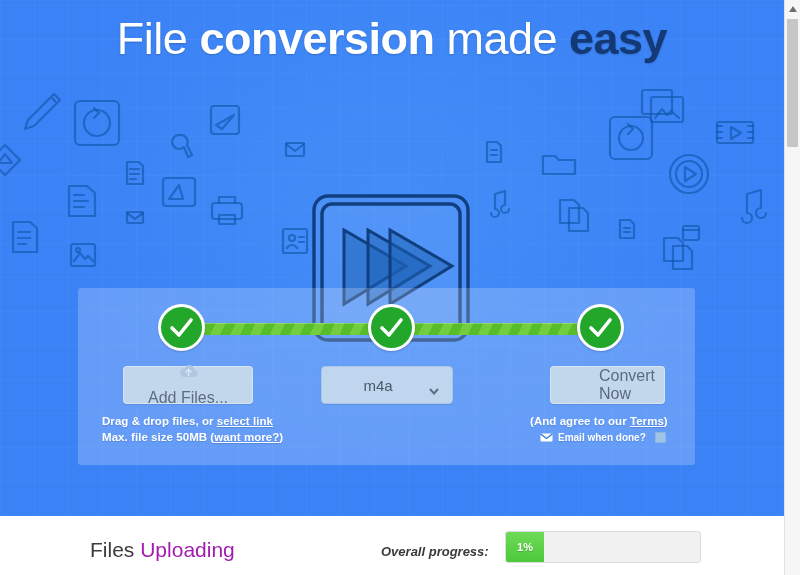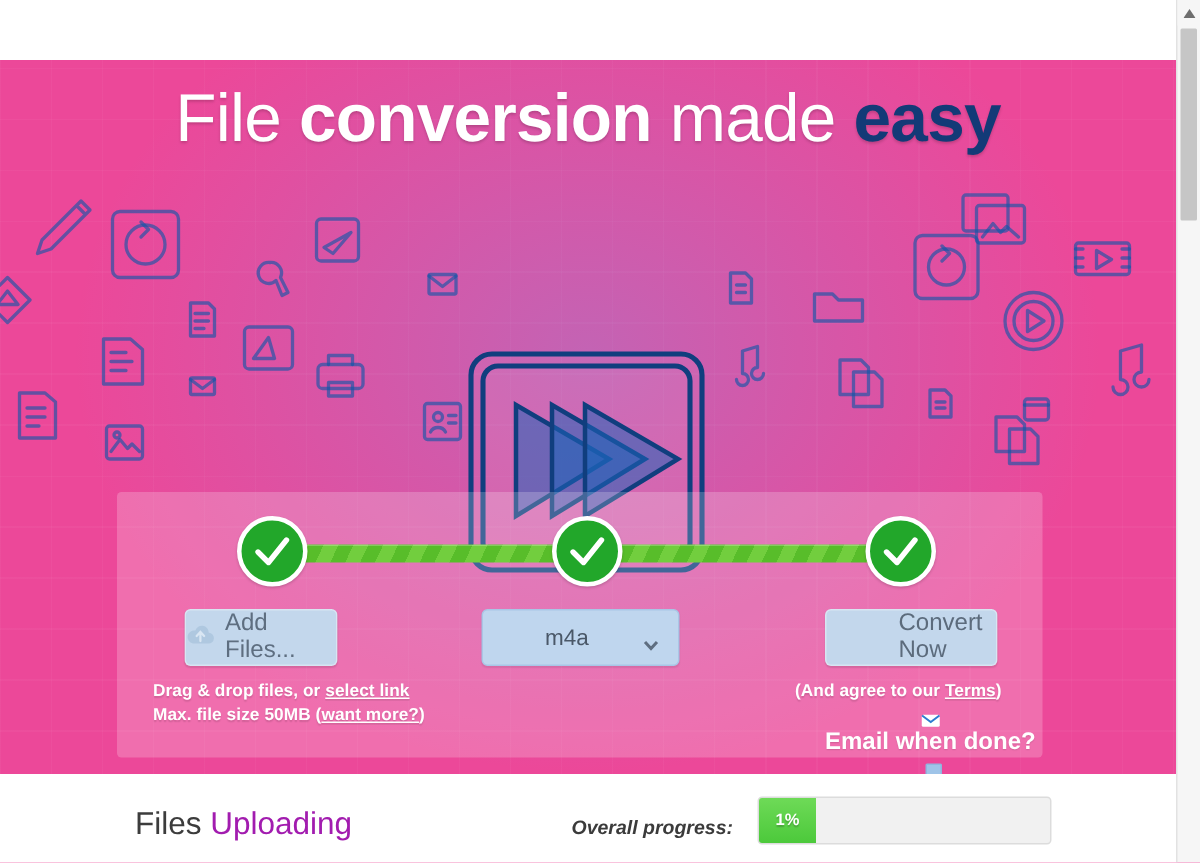--- a/index.html
+++ b/index.html
@@ -12,23 +12,22 @@
 
   
   #viewport {
     position:absolute; left:0; top:0; width:784px; height:575px;
     overflow:hidden; background:#ffffff;
   }
 
   
   #hero {
     position:absolute; left:0; top:0; width:784px; height:516px;
-    background:#ec4899;
+    background:#3b82f6;
     overflow:hidden;
-    margin-top:40px;
   }
   #hero .grid-tex {
     position:absolute; inset:0;
     background-image:
       repeating-linear-gradient(0deg, rgba(255,255,255,.035) 0 1px, transparent 1px 34px),
       repeating-linear-gradient(90deg, rgba(255,255,255,.035) 0 1px, transparent 1px 34px);
     pointer-events:none;
   }
   #hero .vignette{
     position:absolute; inset:0;
@@ -98,21 +97,21 @@
 
   
   .ctl {
     position:absolute; top:78px; height:38px;
     background:#C3D7EC; border-radius:4px;
     box-shadow:0 1px 1px rgba(0,0,0,.10);
     display:flex; align-items:center; justify-content:center;
     color:#5C6B7C; font-size:16px; cursor:pointer;
     border:1px solid rgba(255,255,255,.35);
   }
-  #add-files { left:45px; width:102px; gap:7px; }
+  #add-files { left:45px; width:130px; gap:7px;flex-direction:column; }
   #add-files .lbl { color:#5E6E80; }
   #convert-now { left:472px; width:115px; color:#5C6B7C;padding-left:48px; }
 
   #format-wrap { position:absolute; left:243px; top:78px; width:132px; height:38px; }
   #format-select {
     width:132px; height:38px;
     background:#BFD6EE; border:1px solid #A9C6E6; border-radius:4px;
     color:#4A5868; font-size:15px; text-align:center;
     font-family:"Liberation Sans", sans-serif;
     -webkit-appearance:none; appearance:none;
@@ -130,25 +129,24 @@
     position:absolute; color:#ffffff; font-size:11.5px; font-weight:700;
     letter-spacing:.05px; white-space:nowrap;
     text-shadow:0 1px 1px rgba(0,0,0,.13);
   }
   #help-drag  { left:24px;  top:127px; }
   #help-size  { left:24px;  top:143px; }
   #help-terms { left:452px; top:127px; }
   .help a { color:#ffffff; text-decoration:underline; cursor:pointer; }
 
   #email-row {
-    position:absolute; left:472px; top:144px;
+    position:absolute; left:462px; top:144px;
     display:flex; align-items:center; gap:5px;
-    color:#ffffff; font-size:16px; font-weight:700;
+    color:#ffffff; font-size:10px; font-weight:700;
     text-shadow:0 1px 1px rgba(0,0,0,.13);
-    flex-direction:column;
   }
   #email-row .env { width:13px; height:9px; display:block; }
   #email-chk {
     width:11px; height:11px; margin-left:4px;
     background:#9FC4E8; border:1px solid #8FB6DE; border-radius:1px;
     cursor:pointer; display:inline-block;
   }
 
   
   #bottom { position:absolute; left:0; top:516px; width:784px; height:59px; background:#ffffff; }

